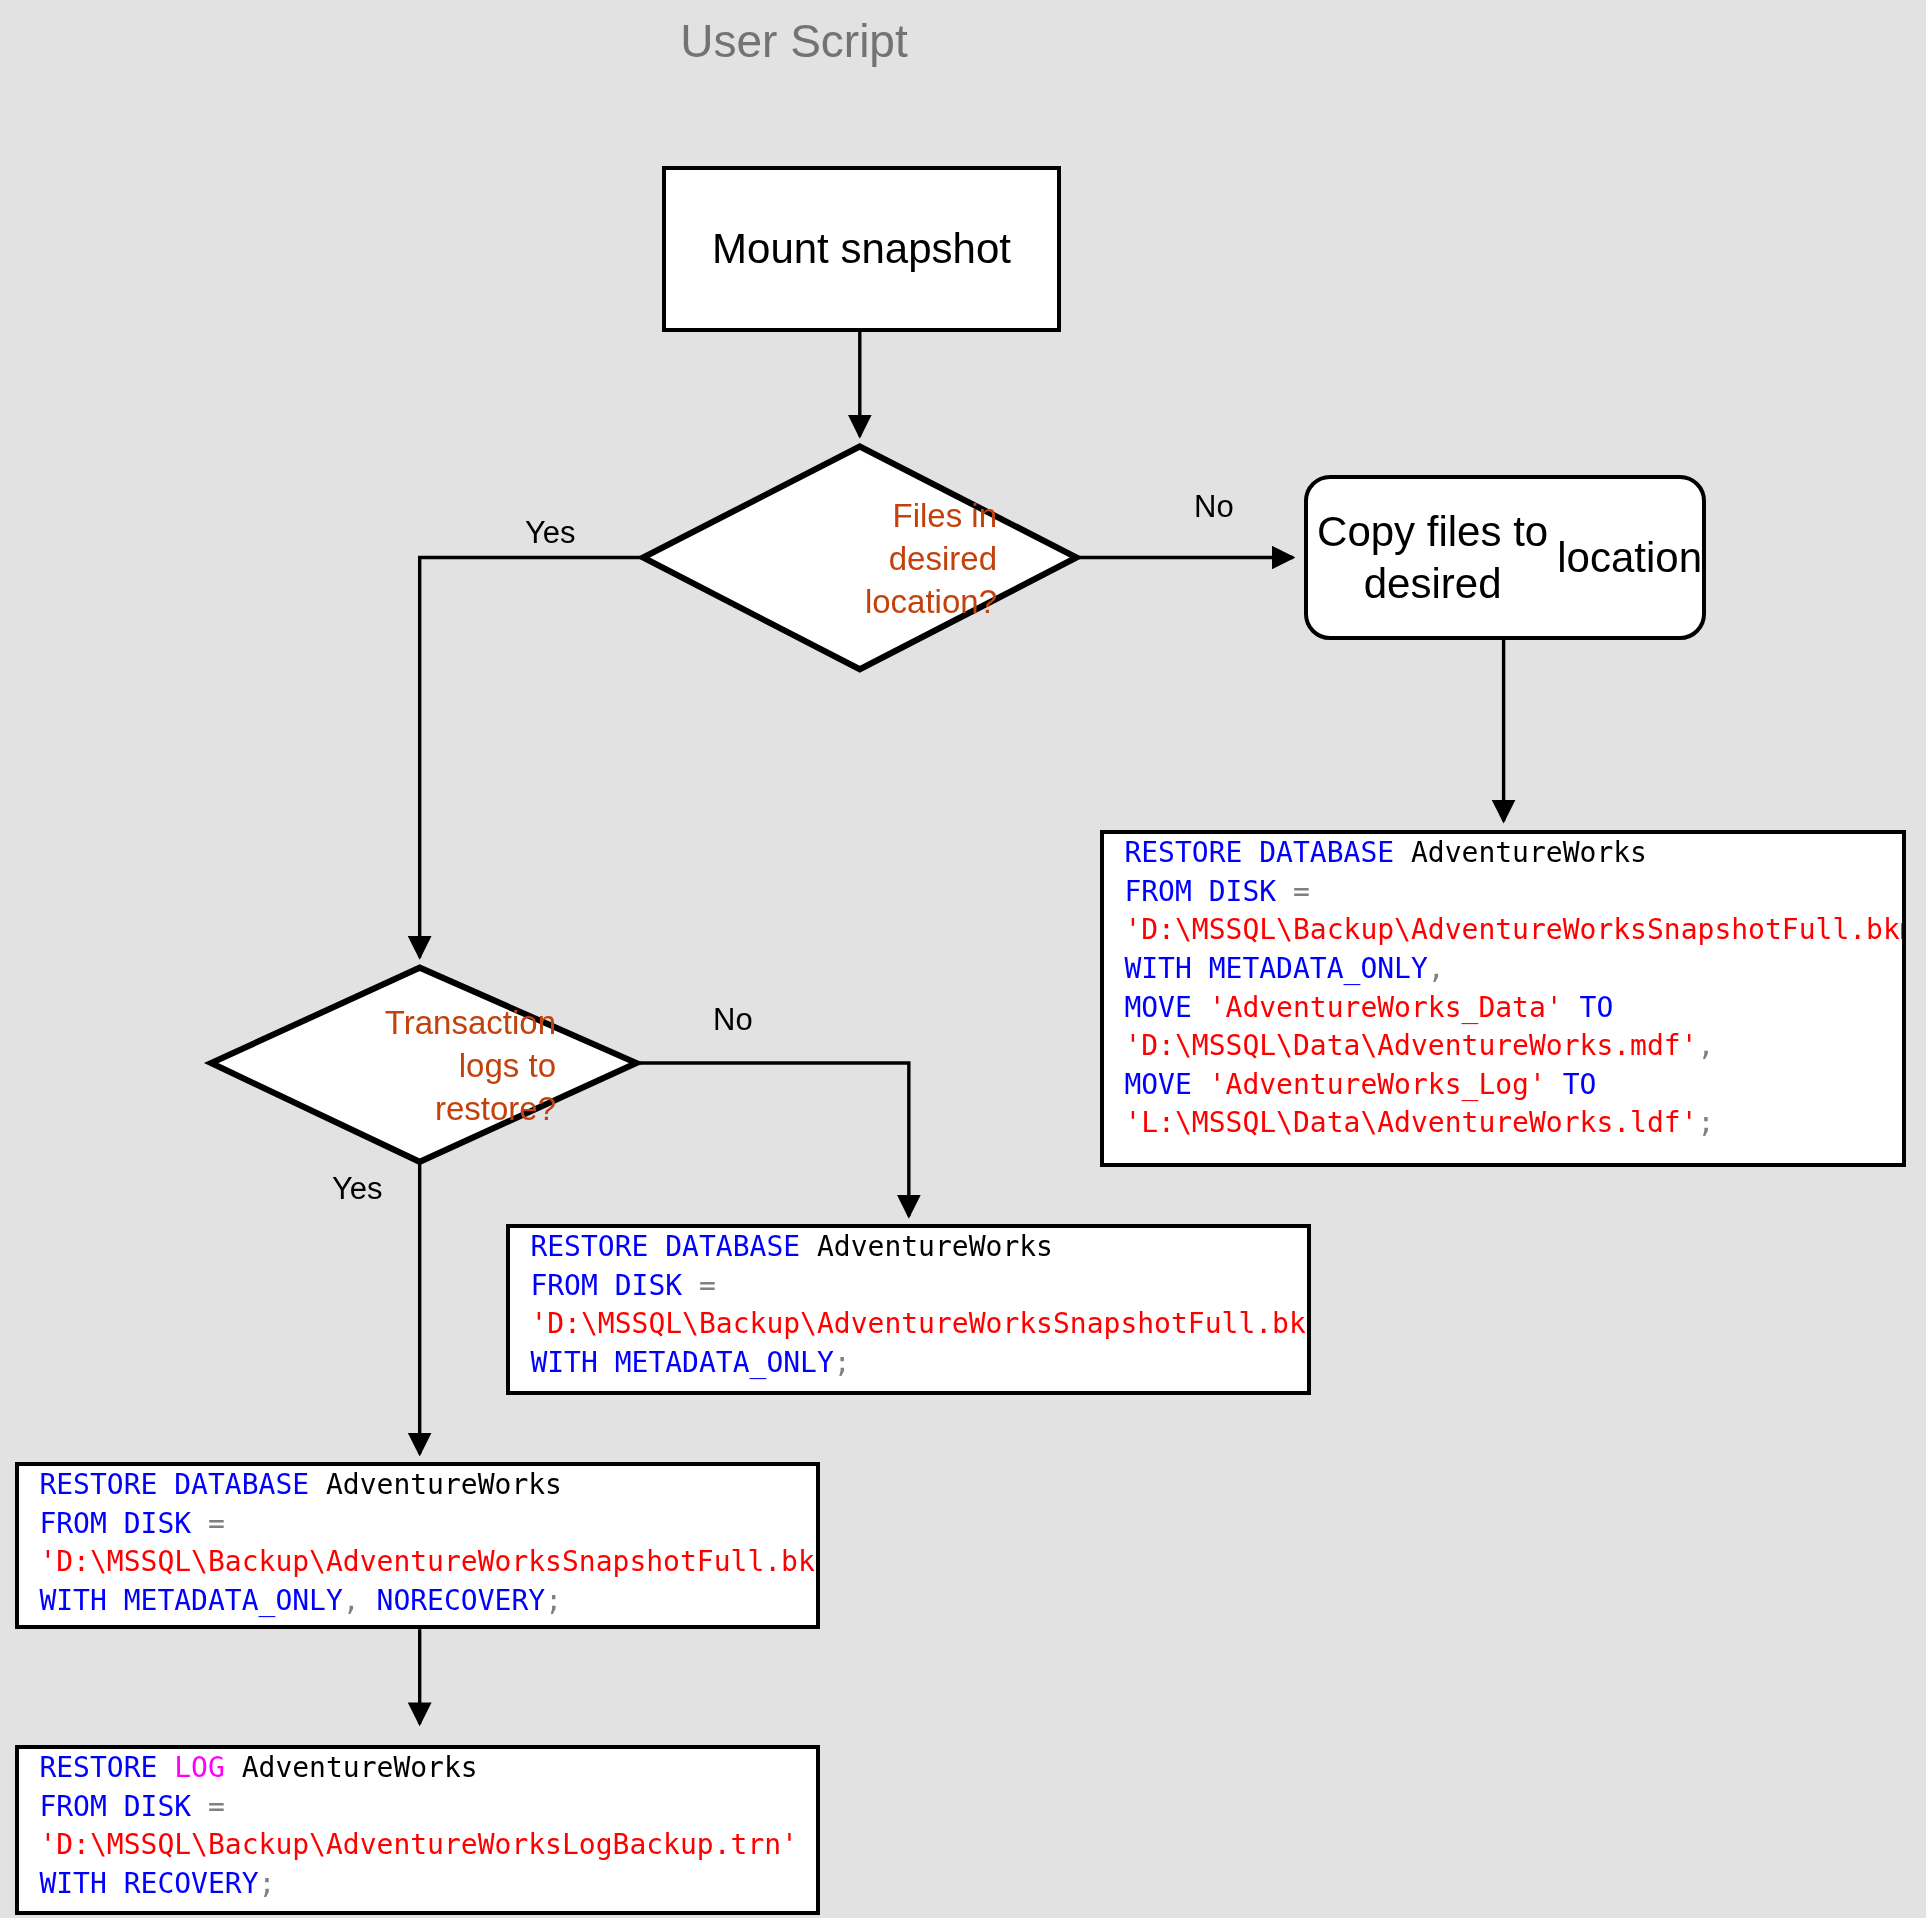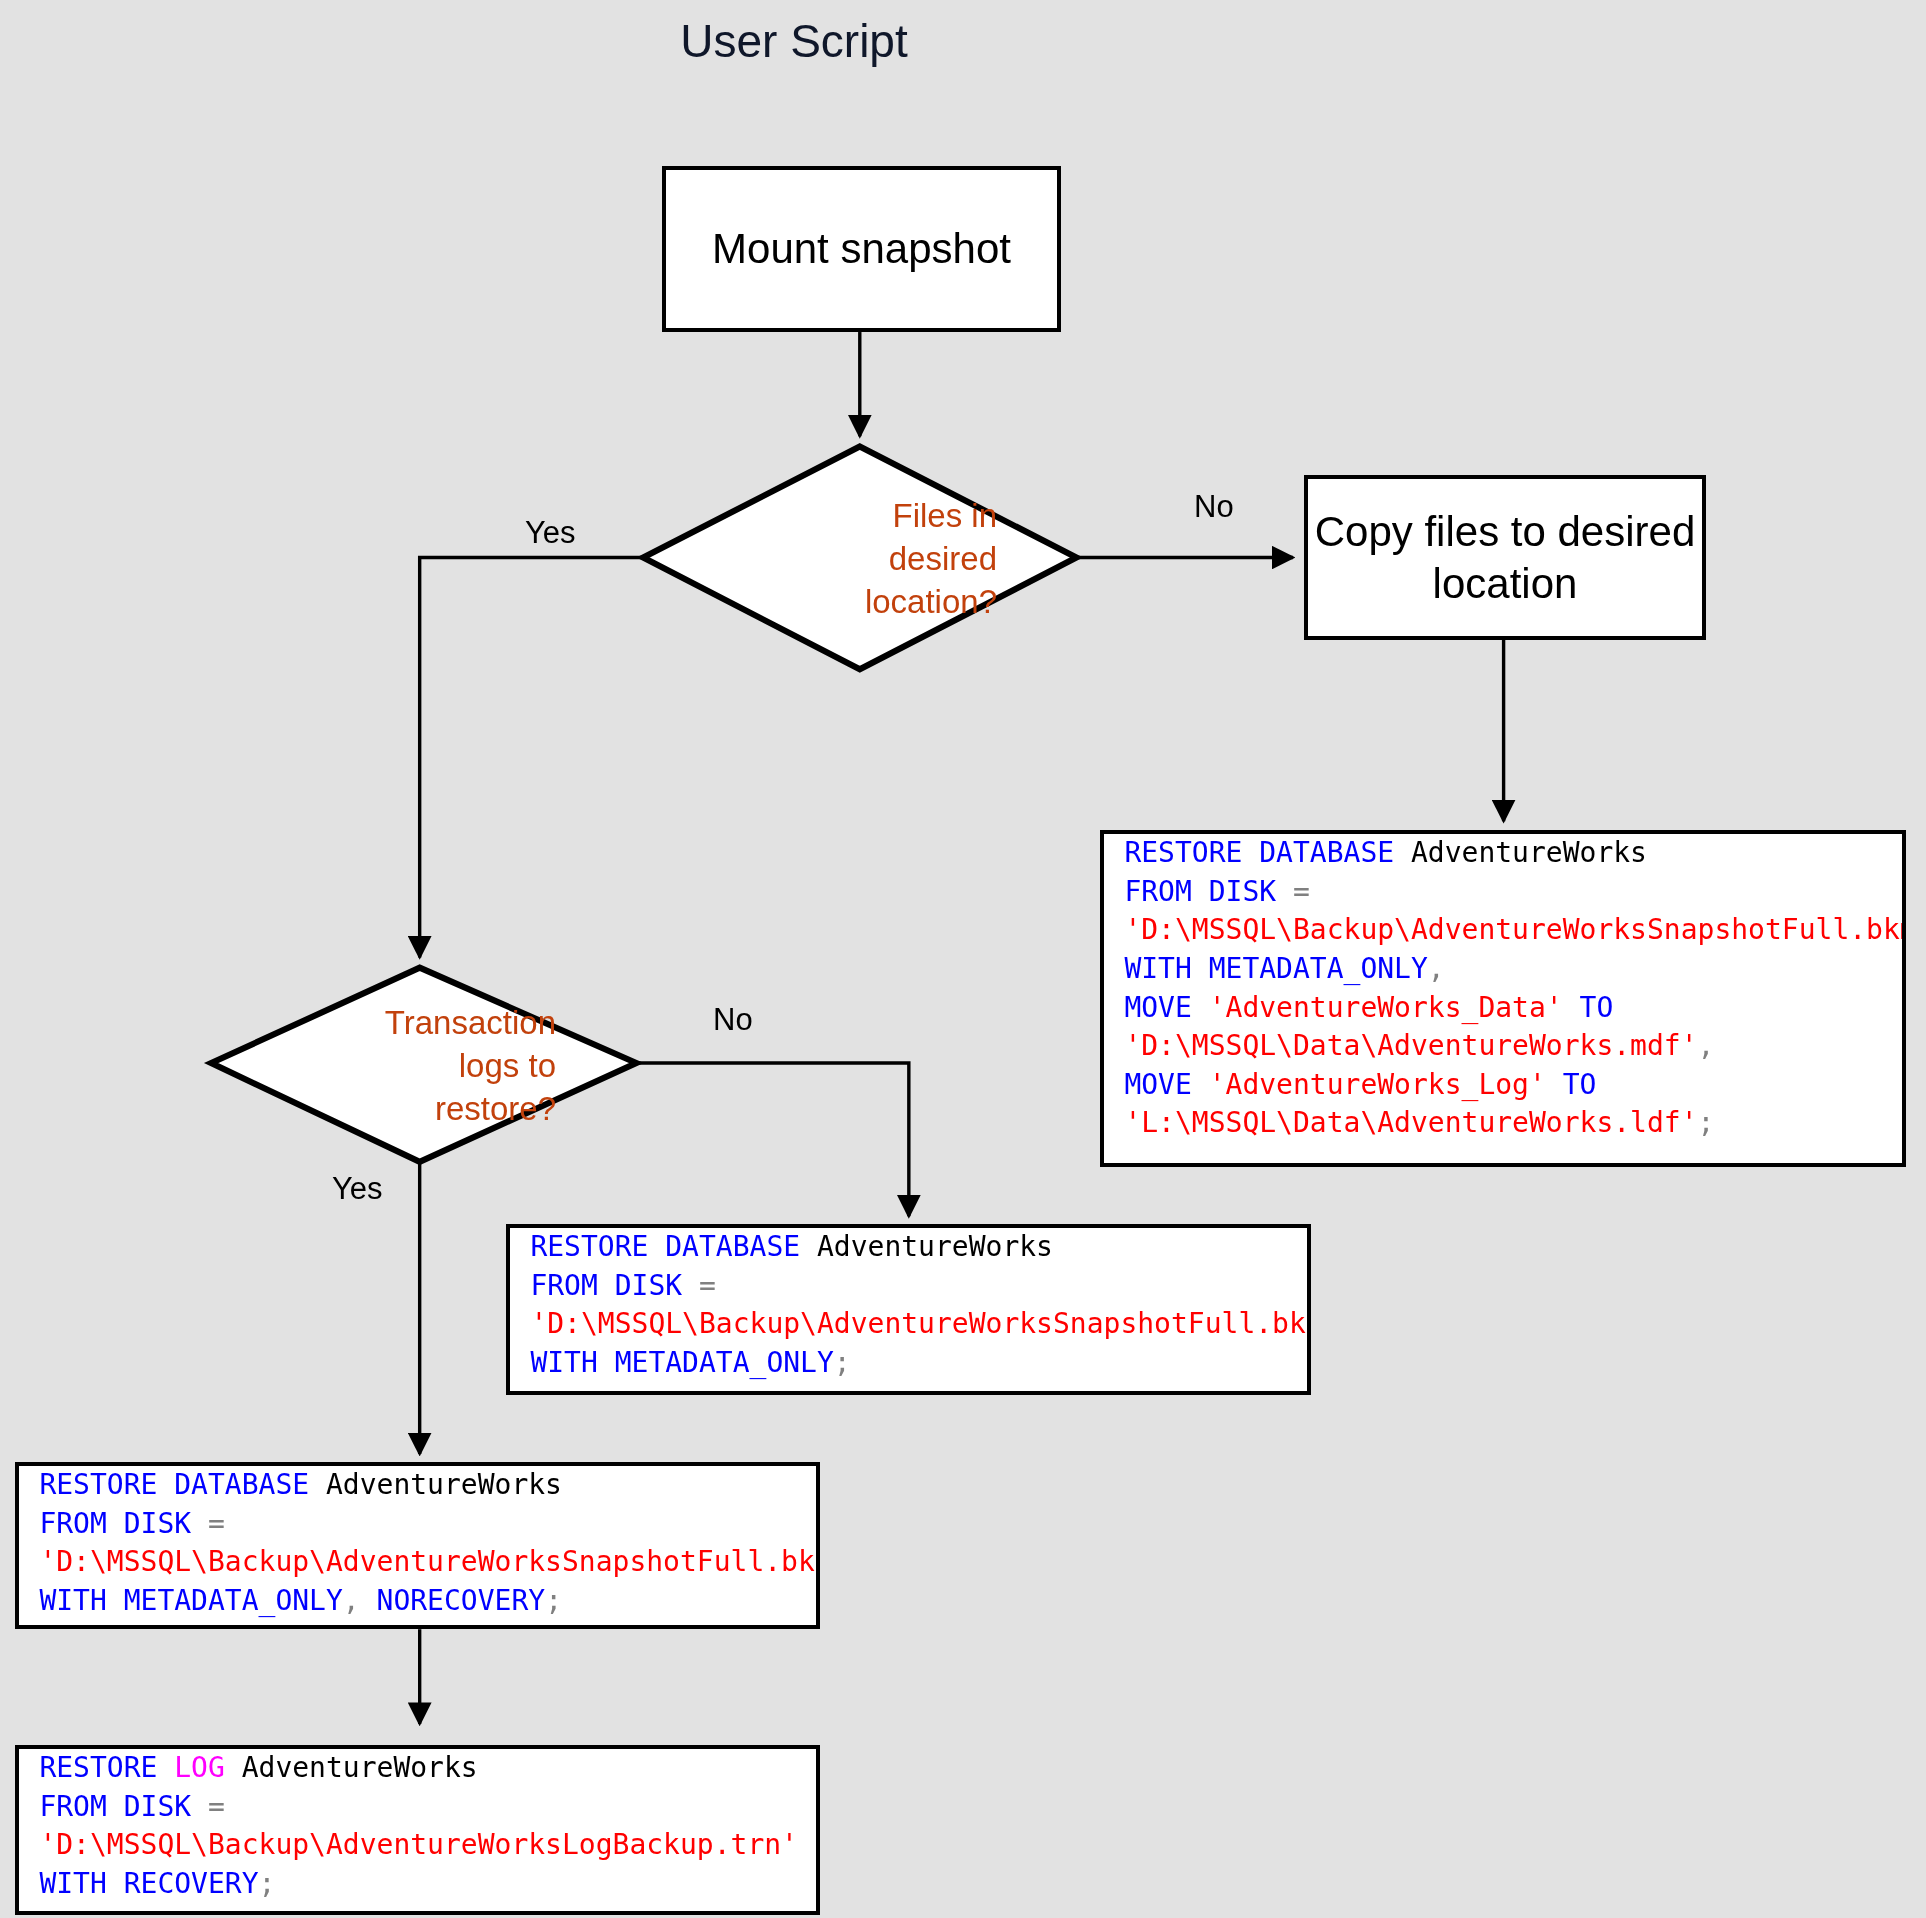--- a/index.html
+++ b/index.html
@@ -21,21 +21,21 @@
     width: 1926px;
     height: 1919px;
   }
   .title {
     position: absolute;
     left: 0;
     top: 13.6px;
     width: 1588px;
     text-align: center;
     font-size: 46px;
-    color: #0f172a;
+    color: #737373;
     font-family: "Liberation Sans", sans-serif;
     letter-spacing: 0px;
   }
   .proc-box {
     position: absolute;
     background: #ffffff;
     border: 4.8px solid #000000;
     box-sizing: border-box;
     display: flex;
     align-items: center;
@@ -116,21 +116,21 @@
 
     <line x1="616" y1="1705" x2="616" y2="2134" stroke="#000" stroke-width="5" marker-end="url(#arrow)"></line>
 
     <line x1="616" y1="2391" x2="616" y2="2530" stroke="#000" stroke-width="5" marker-end="url(#arrow)"></line>
   </svg>
 
   <div class="proc-box" style="left:662px; top:166px; width:399px; height:166px;">
     <span>Mount snapshot</span>
   </div>
 
-  <div class="proc-box" style="left:1304px; top:475px; width:402px; height:165px; flex-direction:column;">
+  <div class="proc-box" style="left:1304px; top:475px; width:402px; height:165px; flex-direction:row;border-radius:26px;">
     <span>Copy files to desired</span>
     <span>location</span>
   </div>
 
   <div class="diamond-text" style="left:724px; top:495px; width:273px;">
     <div>Files in</div>
     <div>desired</div>
     <div>location?</div>
   </div>
 

